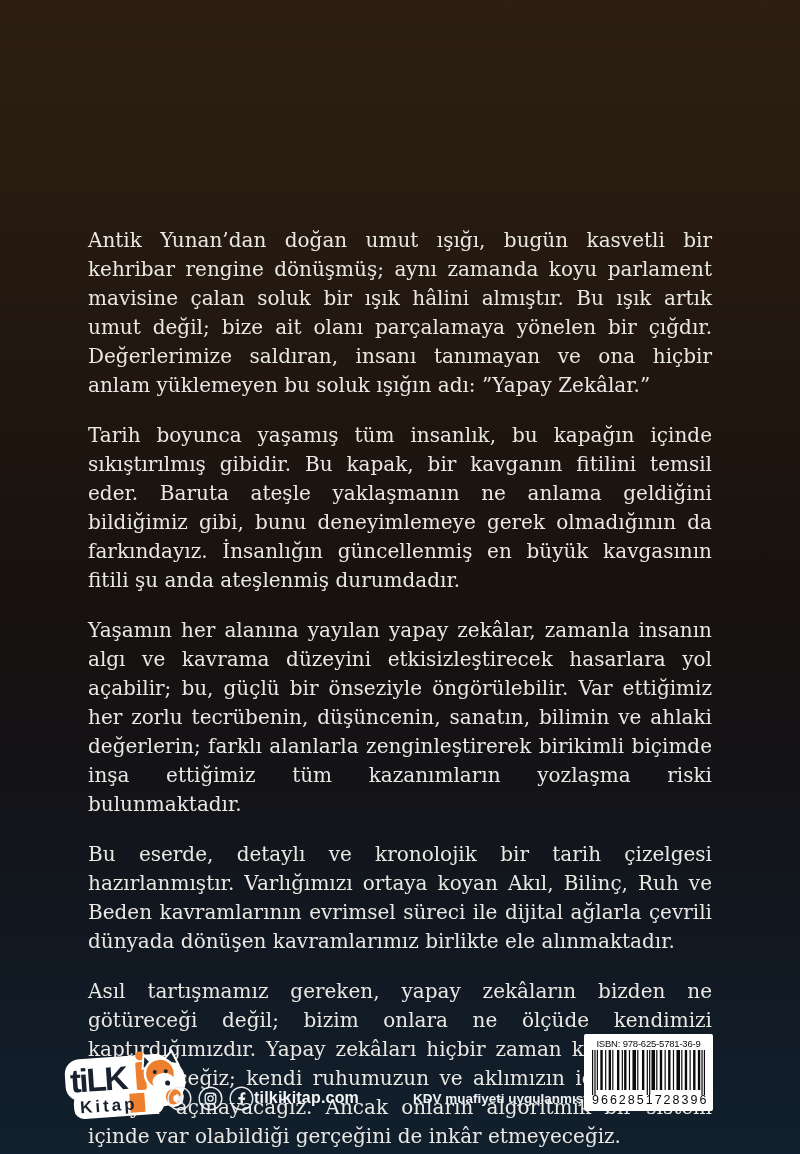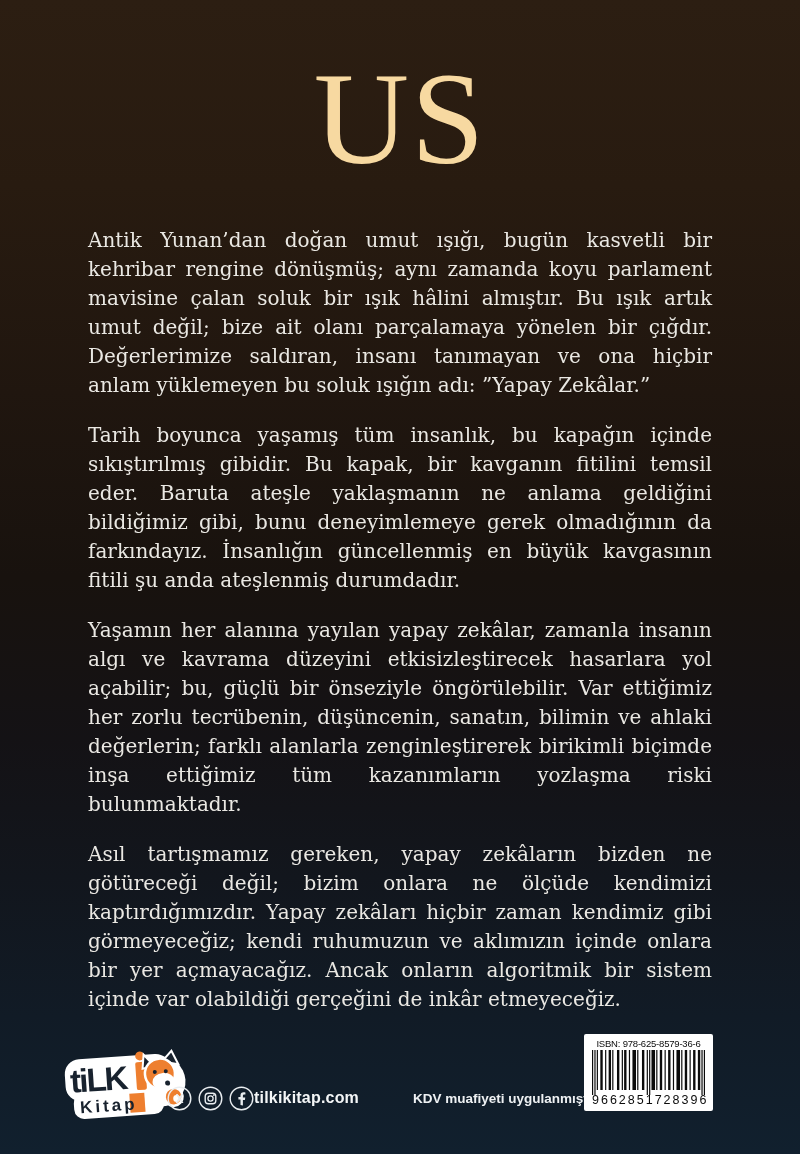--- a/index.html
+++ b/index.html
@@ -53,26 +53,26 @@
     width:113px;display:flex;justify-content:space-between;
     font-family:"Liberation Sans",sans-serif;font-size:12.5px;
     line-height:13px;letter-spacing:2px;margin-top:-1px;
   }
 </style>
 </head>
 <body>
 
 <div class="page">
 
-  <div class="title">US</div>
 
   <div class="content">
     <p>Antik Yunan’dan doğan umut ışığı, bugün kasvetli bir kehribar rengine dönüşmüş; aynı zamanda koyu parlament mavisine çalan soluk bir ışık hâlini almıştır. Bu ışık artık umut değil; bize ait olanı parçalamaya yönelen bir çığdır. Değerlerimize saldıran, insanı tanımayan ve ona hiçbir anlam yüklemeyen bu soluk ışığın adı: ”Yapay Zekâlar.”</p>
     <p>Tarih boyunca yaşamış tüm insanlık, bu kapağın içinde sıkıştırılmış gibidir. Bu kapak, bir kavganın fitilini temsil eder. Baruta ateşle yaklaşmanın ne anlama geldiğini bildiğimiz gibi, bunu deneyimlemeye gerek olmadığının da farkındayız. İnsanlığın güncellenmiş en büyük kavgasının fitili şu anda ateşlenmiş durumdadır.</p>
     <p>Yaşamın her alanına yayılan yapay zekâlar, zamanla insanın algı ve kavrama düzeyini etkisizleştirecek hasarlara yol açabilir; bu, güçlü bir önseziyle öngörülebilir. Var ettiğimiz her zorlu tecrübenin, düşüncenin, sanatın, bilimin ve ahlaki değerlerin; farklı alanlarla zenginleştirerek birikimli biçimde inşa ettiğimiz tüm kazanımların yozlaşma riski bulunmaktadır.</p>
+    <p>Bu eserde, detaylı ve kronolojik bir tarih çizelgesi hazırlanmıştır. Varlığımızı ortaya koyan Akıl, Bilinç, Ruh ve Beden kavramlarının evrimsel süreci ile dijital ağlarla çevrili dünyada dönüşen kavramlarımız birlikte ele alınmaktadır.</p>
     <p>Asıl tartışmamız gereken, yapay zekâların bizden ne götüreceği değil; bizim onlara ne ölçüde kendimizi kaptırdığımızdır. Yapay zekâları hiçbir zaman kendimiz gibi görmeyeceğiz; kendi ruhumuzun ve aklımızın içinde onlara bir yer açmayacağız. Ancak onların algoritmik bir sistem içinde var olabildiği gerçeğini de inkâr etmeyeceğiz.</p>
 
   </div>
 
   <div class="logo">
     <svg viewBox="0 0 132 88" width="132" height="88">
       <g transform="rotate(-4 66 44)">
 
         <rect x="6" y="10" rx="15" width="106" height="42" fill="#ffffff"></rect>
         <rect x="13" y="44" rx="10" width="90" height="26" fill="#ffffff"></rect>
@@ -116,21 +116,21 @@
       <circle cx="12.5" cy="12.5" r="11.3" fill="none" stroke="#e9edf0" stroke-width="1.4"></circle>
       <path d="M13.9 19.5v-5.6h2l0.35-2.4h-2.35v-1.6c0-0.7 0.3-1.3 1.3-1.3h1.2V6.4c-0.25-0.03-1-0.1-1.85-0.1-1.85 0-3.05 1.1-3.05 3.1v1.7H9.4v2.4h2.1v5.6z" fill="#e9edf0"></path>
     </svg>
   </div>
 
   <div class="website">tilkikitap.com</div>
 
   <div class="taxnote">KDV muafiyeti uygulanmıştır.</div>
 
   <div class="barcode">
-    <div class="isbn">ISBN: 978-625-8579-36-6</div>
+    <div class="isbn">ISBN: 978-625-5781-36-9</div>
     <svg width="113" height="45" viewBox="0 0 95 45" preserveAspectRatio="none">
       <g fill="#0b0b0b">
         <rect x="0" y="0" width="1" height="45"></rect>
           <rect x="2" y="0" width="1" height="45"></rect>
         <rect x="4" y="0" width="1" height="40"></rect>
           <rect x="7" y="0" width="2" height="40"></rect>
         <rect x="11" y="0" width="1" height="40"></rect>
           <rect x="14" y="0" width="2" height="40"></rect>
         <rect x="17" y="0" width="1" height="40"></rect>
           <rect x="21" y="0" width="2" height="40"></rect>

